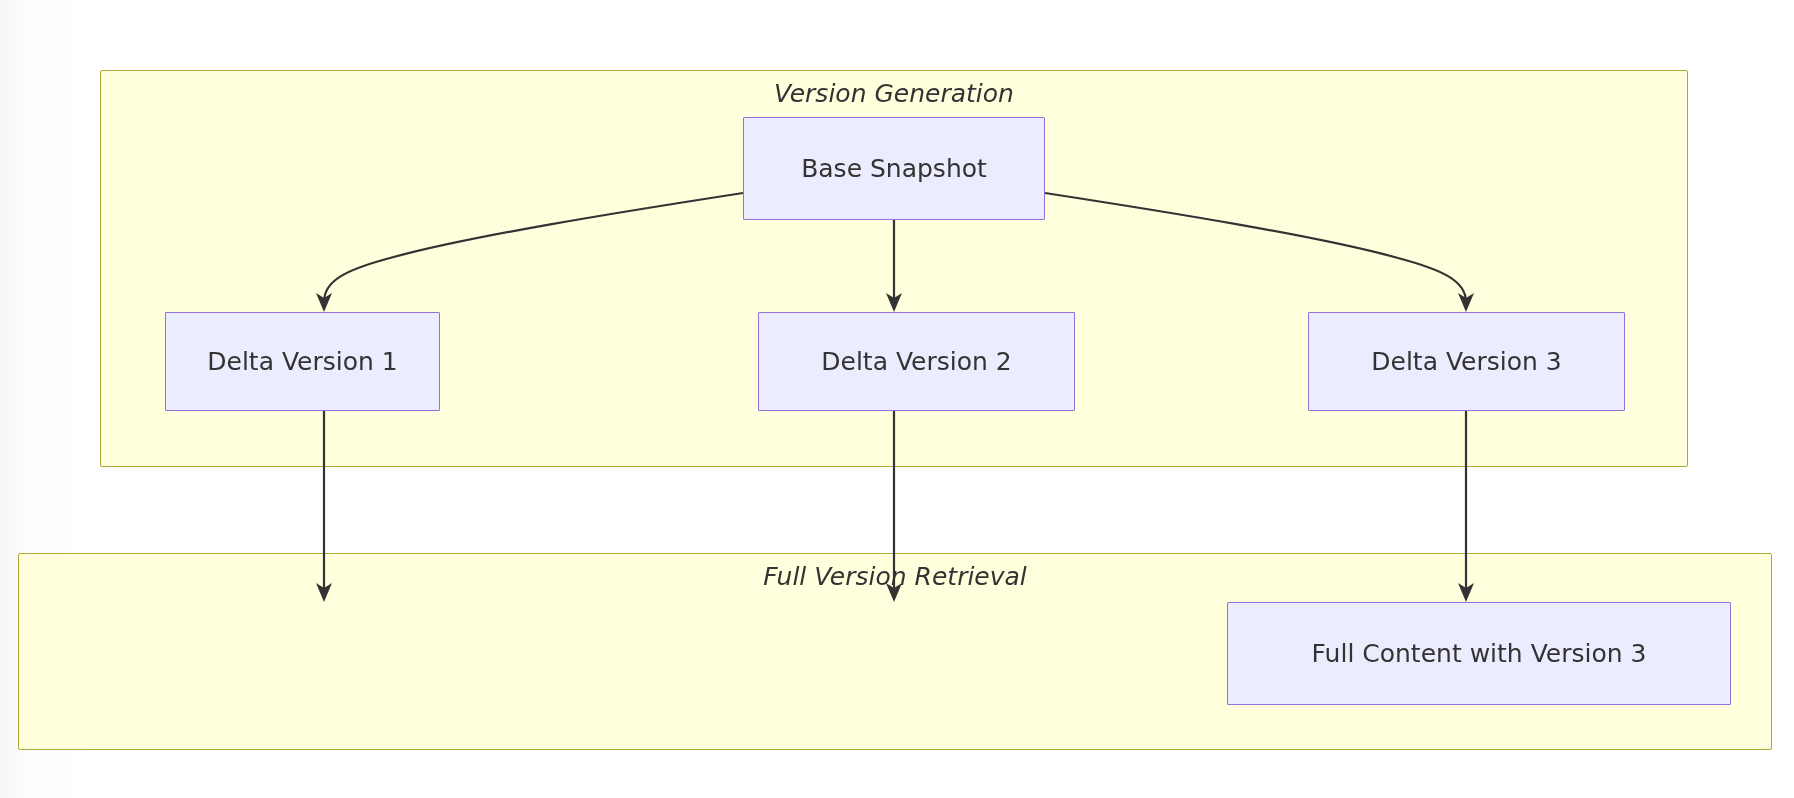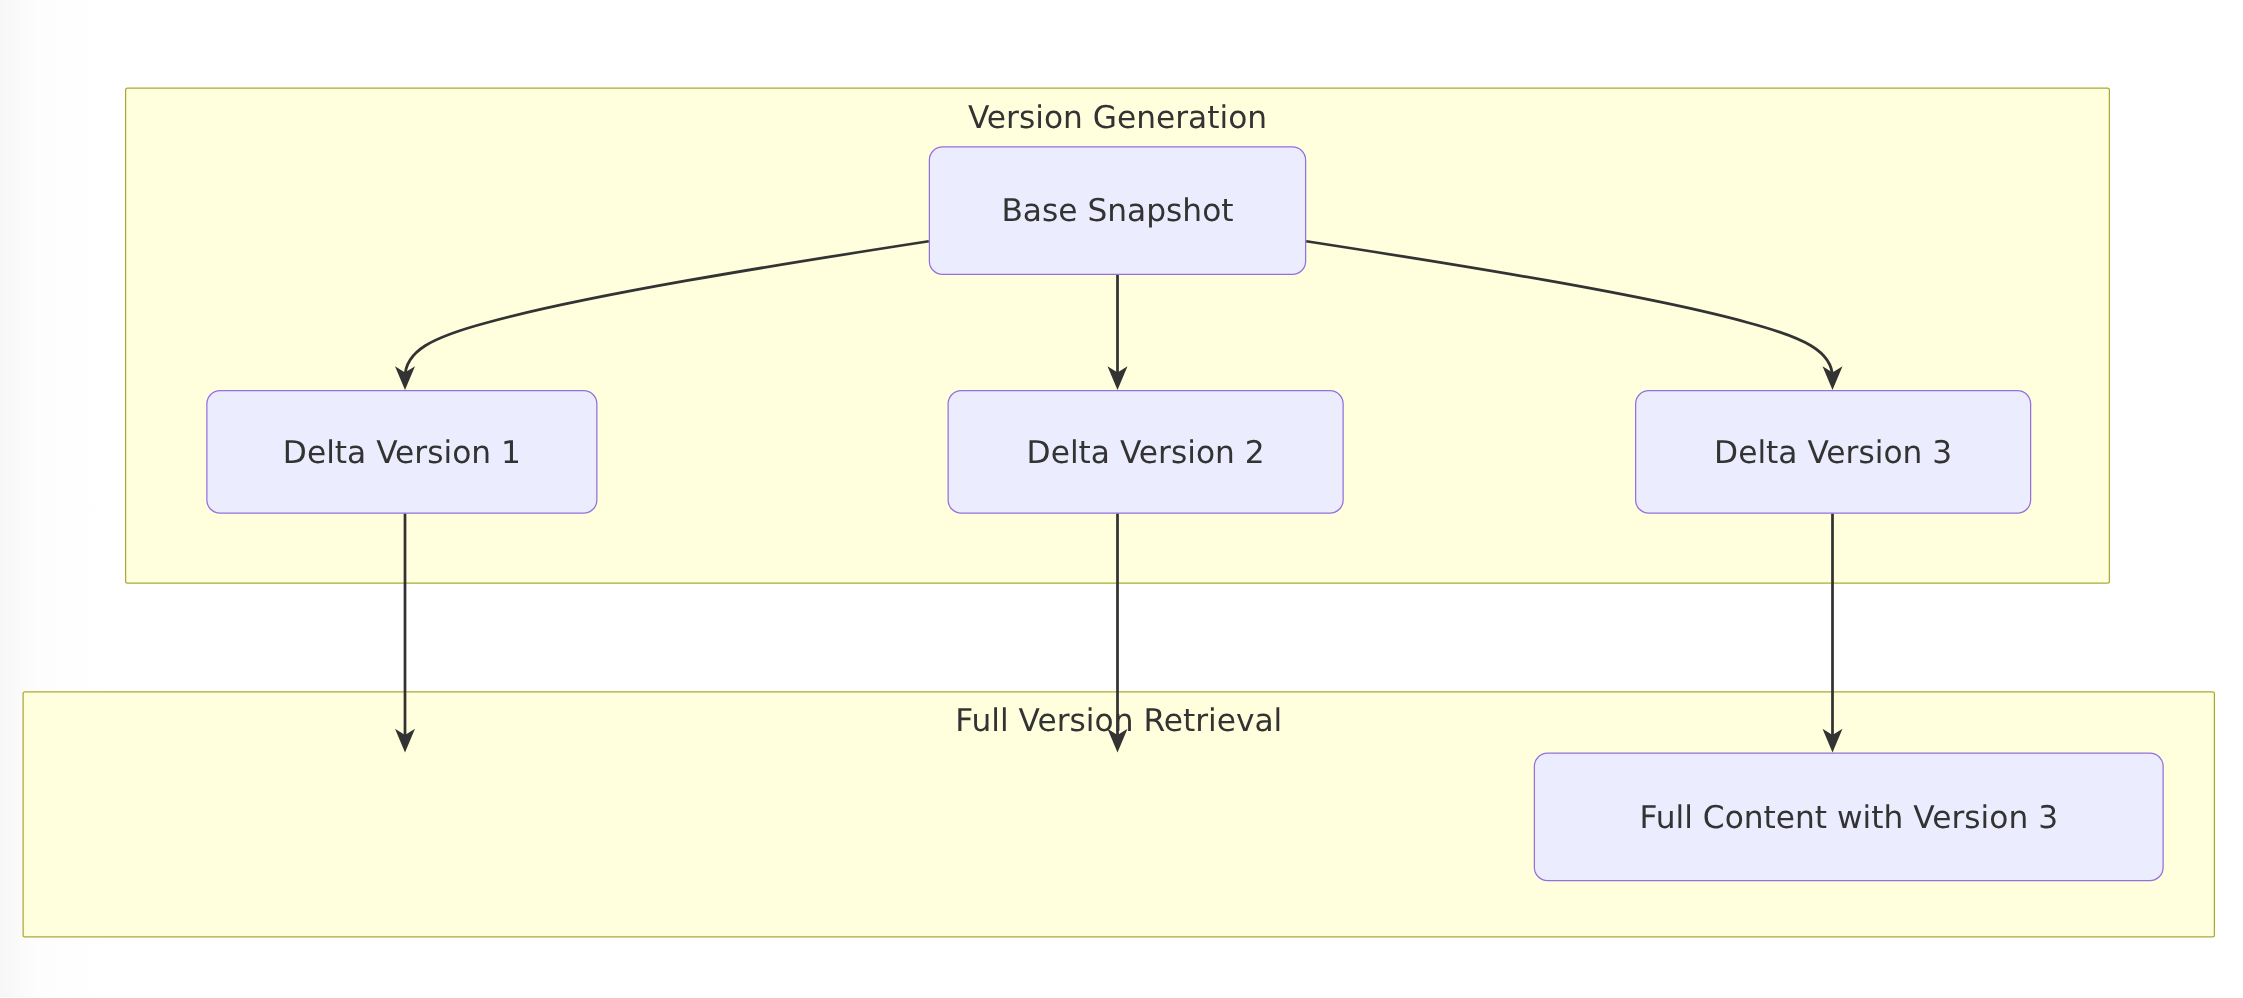--- a/index.html
+++ b/index.html
@@ -38,27 +38,28 @@
   .cluster-label {
     position: absolute;
     top: 8px;
     left: 0;
     width: 100%;
     text-align: center;
     font-size: 25px;
     color: #333333;
     line-height: 1.2;
     white-space: nowrap;
+    font-style: italic;
   }
   .node {
     position: absolute;
     box-sizing: border-box;
     background: #ececff;
     border: 1.6px solid #9370db;
-    border-radius: 11px;
+    border-radius: 1px;
     display: flex;
     align-items: center;
     justify-content: center;
     z-index: 3;
   }
   .node-label {
     font-size: 25px;
     color: #333333;
     line-height: 1.2;
     white-space: nowrap;
@@ -117,21 +118,21 @@
     <g>
       <path class="edge-path" d="M 1466,411 L 1466,592"></path>
       <polygon class="arrow-head" points="1466,602 1458,583 1466,588 1474,583"></polygon>
     </g>
   </svg>
 
   <div class="node" id="node-base-snapshot" style="left: 743px; top: 117px; width: 302px; height: 103px;">
     <span class="node-label">Base Snapshot</span>
   </div>
 
-  <div class="node" id="node-delta-version-1" style="left: 165px; top: 312px; width: 313px; height: 99px;">
+  <div class="node" id="node-delta-version-1" style="left: 165px; top: 312px; width: 275px; height: 99px;">
     <span class="node-label">Delta Version 1</span>
   </div>
 
   <div class="node" id="node-delta-version-2" style="left: 735px; top: 312px; width: 317px; height: 99px; margin-left: 23px;">
     <span class="node-label">Delta Version 2</span>
   </div>
 
   <div class="node" id="node-delta-version-3" style="left: 1308px; top: 312px; width: 317px; height: 99px;">
     <span class="node-label">Delta Version 3</span>
   </div>

